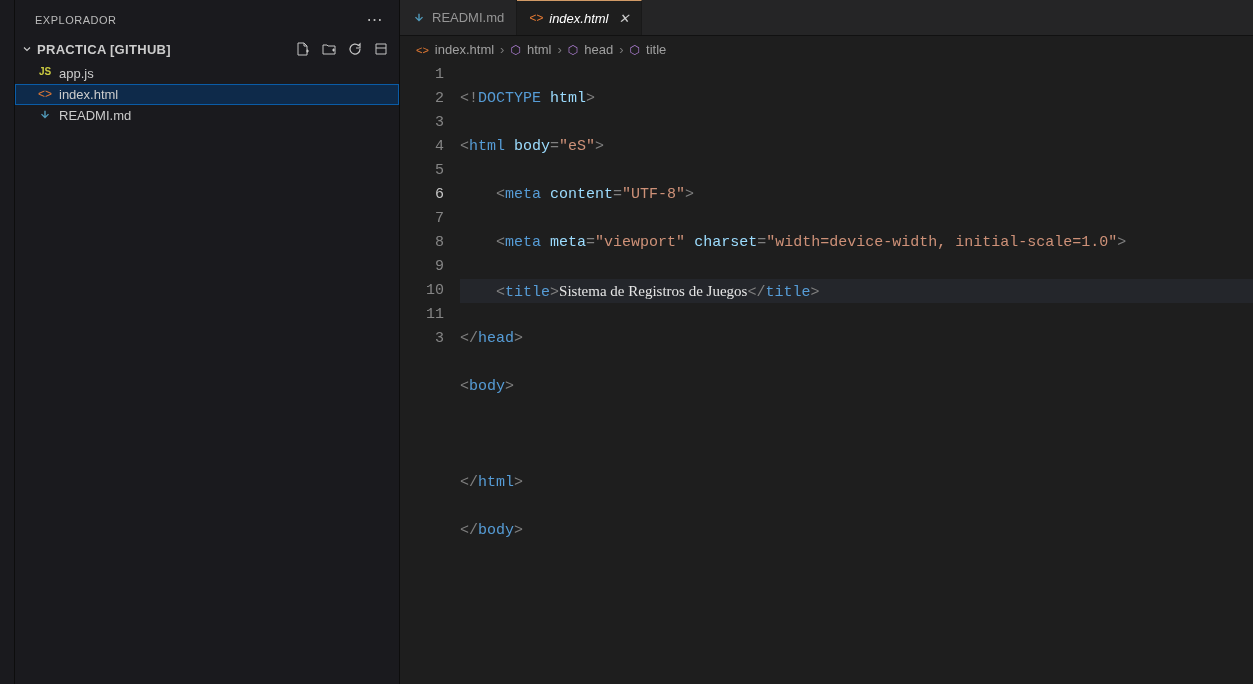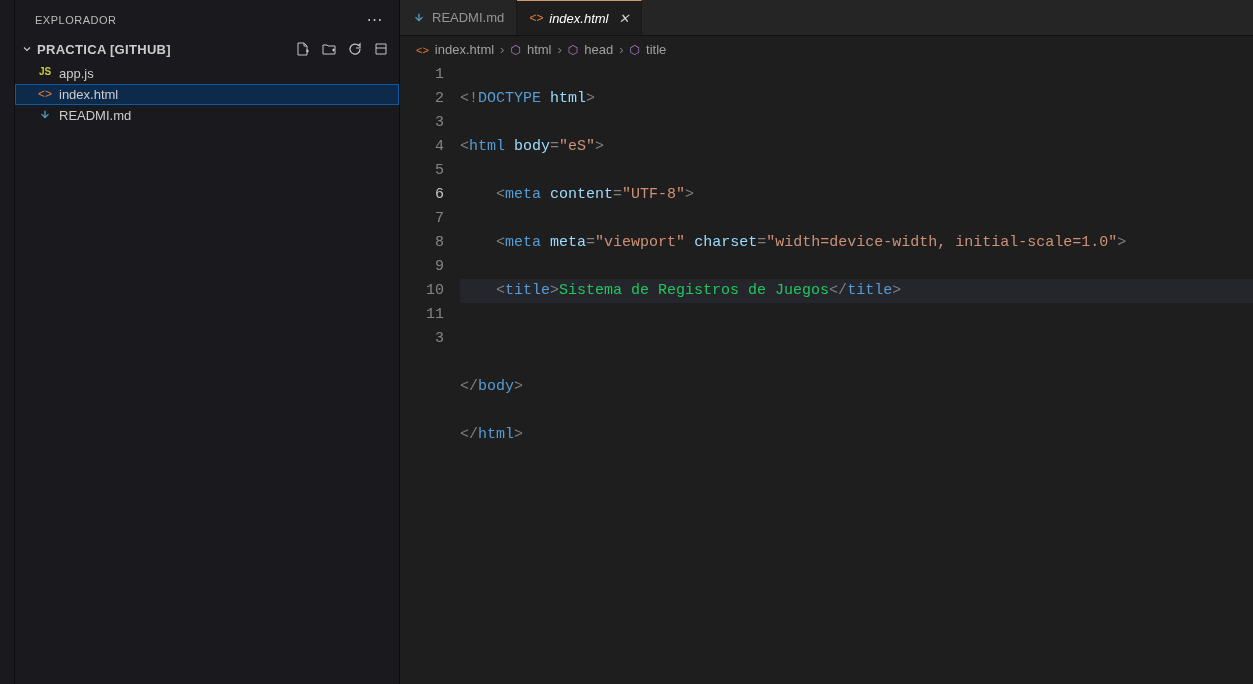--- a/index.html
+++ b/index.html
@@ -128,21 +128,21 @@
   flex: 1;
   white-space: pre;
 }
 .code-line { height: 24px; }
 .code-line.current { background: #24262b; }
 .p { color: #808080; }
 .t { color: #569cd6; }
 .a { color: #9cdcfe; }
 .s { color: #ce9178; }
 .d { color: #569cd6; }
-.tx { color: #22c55e; }
+.tx { color: #e5e5e5; font-family: Liberation Serif, serif; }
 
 svg { display: block; }
 </style>
 </head>
 <body>
 
 <div class="activity-bar"></div>
 
 <div class="sidebar">
   <div class="sidebar-header">
@@ -246,19 +246,21 @@
       <div>10</div>
         <div>11</div>
         <div>3</div>
     </div>
     <div class="code">
 <div class="code-line"><span class="p">&lt;!</span><span class="d">DOCTYPE</span><span class="p"> </span><span class="a">html</span><span class="p">&gt;</span></div>
 <div class="code-line"><span class="p">&lt;</span><span class="t">html</span><span class="p"> </span><span class="a">body</span><span class="p">=</span><span class="s">"eS"</span><span class="p">&gt;</span></div>
 <div class="code-line"><span>    </span><span class="p">&lt;</span><span class="t">meta</span><span class="p"> </span><span class="a">content</span><span class="p">=</span><span class="s">"UTF-8"</span><span class="p">&gt;</span></div>
 <div class="code-line"><span>    </span><span class="p">&lt;</span><span class="t">meta</span><span class="p"> </span><span class="a">meta</span><span class="p">=</span><span class="s">"viewport"</span><span class="p"> </span><span class="a">charset</span><span class="p">=</span><span class="s">"width=device-width, initial-scale=1.0"</span><span class="p">&gt;</span></div>
 <div class="code-line current"><span>    </span><span class="p">&lt;</span><span class="t">title</span><span class="p">&gt;</span><span class="tx">Sistema de Registros de Juegos</span><span class="p">&lt;/</span><span class="t">title</span><span class="p">&gt;</span></div>
+<div class="code-line"><span class="p">&lt;/</span><span class="t">head</span><span class="p">&gt;</span></div>
+<div class="code-line"><span class="p">&lt;</span><span class="t">body</span><span class="p">&gt;</span></div>
 <div class="code-line"><span>    </span></div>
+<div class="code-line"><span class="p">&lt;/</span><span class="t">html</span><span class="p">&gt;</span></div>
 <div class="code-line"><span class="p">&lt;/</span><span class="t">body</span><span class="p">&gt;</span></div>
-<div class="code-line"><span class="p">&lt;/</span><span class="t">html</span><span class="p">&gt;</span></div>
 <div class="code-line"></div>
     </div>
   </div>
 </div>
 
 </body></html>

